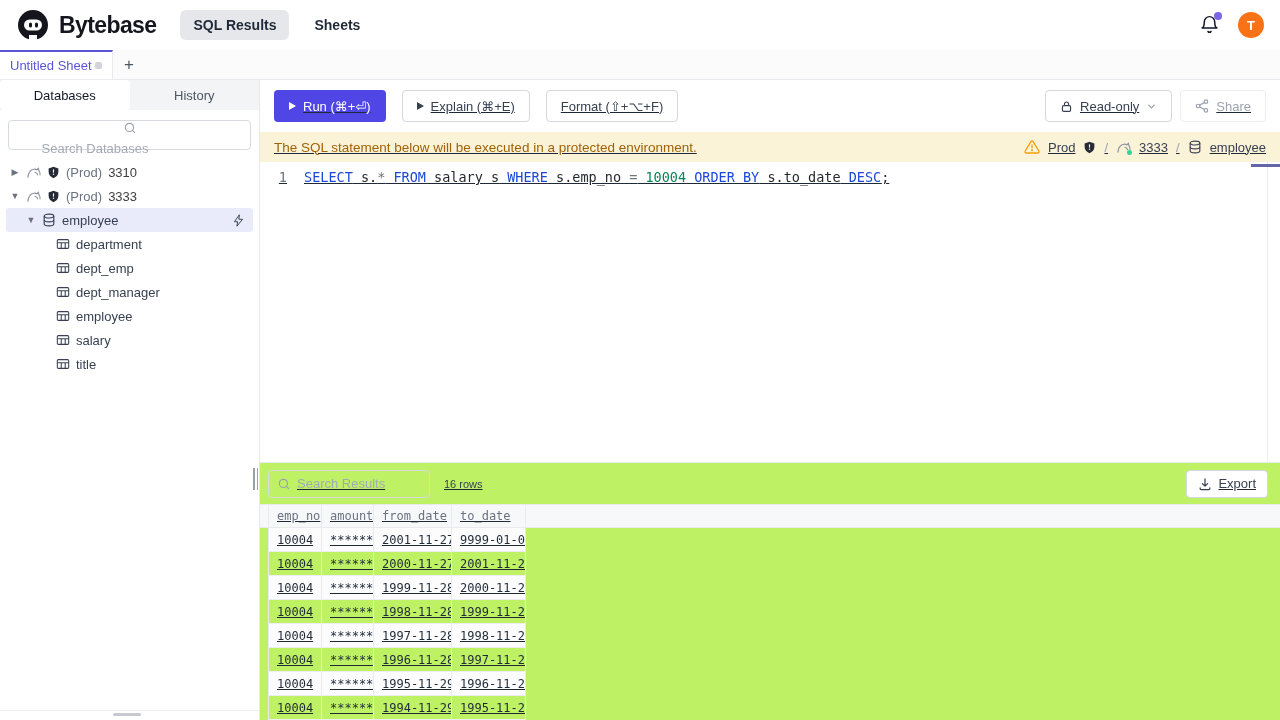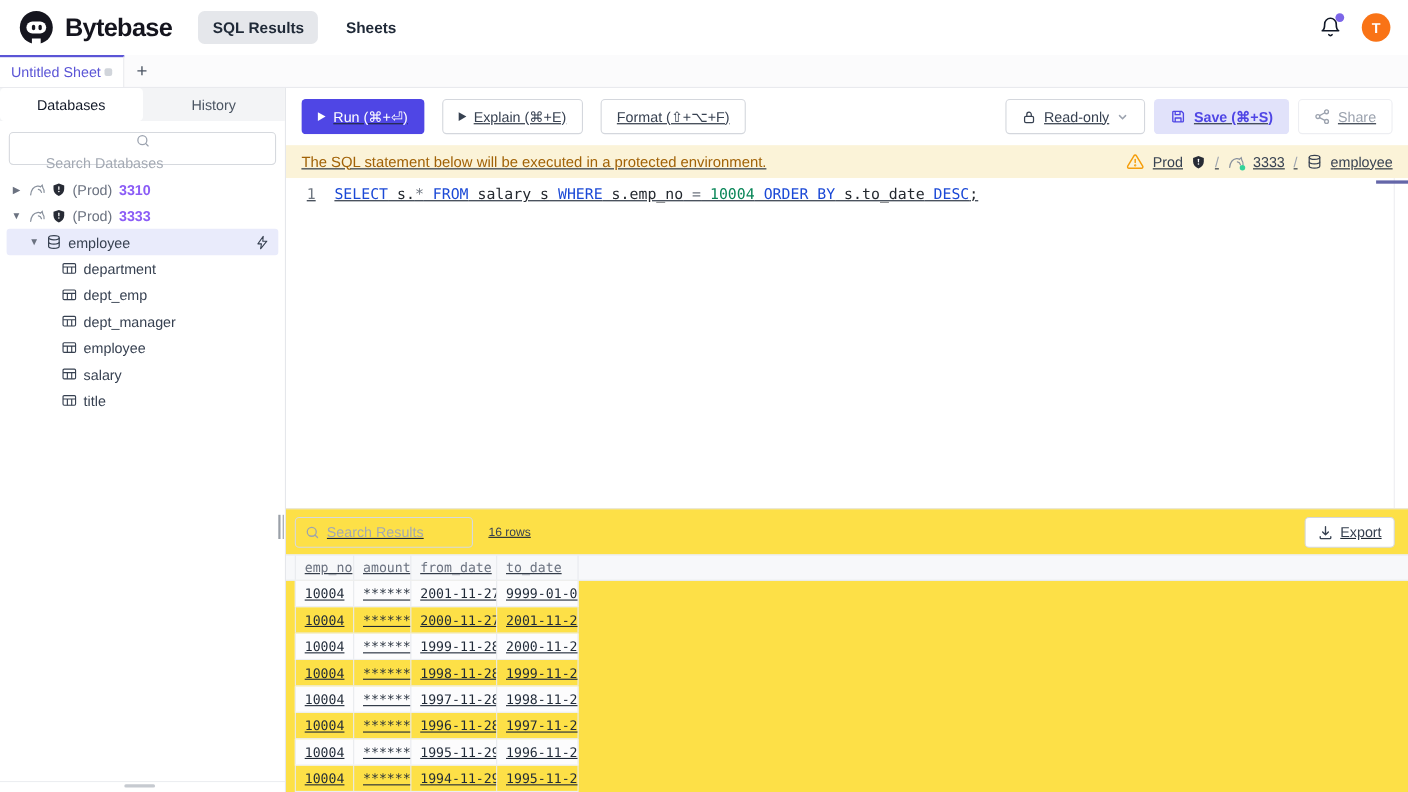--- a/index.html
+++ b/index.html
@@ -43,21 +43,21 @@
   .search-box input::placeholder { color:#a3a9b3; }
   .tree { font-size:13px; padding-top:2px; }
   .tree-row { height:24px; display:flex; align-items:center; gap:6px; margin:0 6px;
     border-radius:3px; color:#374151; cursor:pointer; }
   .tree-row.lvl-instance { padding-left:4px; }
   .tree-row.lvl-db { padding-left:20px; }
   .tree-row.lvl-table { padding-left:50px; }
   .tree-row.selected { background:#e9ebfb; }
   .caret { width:10px; display:flex; justify-content:center; color:#6b7280; font-size:9px; }
   .env-label { color:#6b7280; }
-  .inst-name { color:#8b5cf6; font-weight:700;text-align:right; }
+  .inst-name { color:#404040; font-weight:400;text-align:right; }
   .bolt { margin-left:auto; margin-right:8px; display:flex; }
   .v-grip { position:absolute; top:388px; right:1px; height:22px; display:flex; gap:2px; }
   .v-grip i { display:block; width:1.5px; height:22px; background:#9aa0a8; }
   .sidebar-hline { position:absolute; left:0; right:0; bottom:9px; border-top:1px solid #eceef1; }
   .sidebar-hthumb { position:absolute; left:113px; bottom:4px; width:28px; height:3px;
     background:#c6cad0; border-radius:2px; }
 
   
   .main { flex:1; display:flex; flex-direction:column; min-width:0;text-decoration:underline; }
   .main-toolbar { height:52px; display:flex; align-items:center; padding:0 14px 0 14px; gap:16px; background:#fff; }
@@ -89,21 +89,21 @@
   .line-num { width:44px; text-align:right; padding-right:17px; color:#6e7681; flex:none; }
   .tok-kw { color:#1b49d6; }
   .tok-num { color:#098658; }
   .tok-op { color:#6f7680; }
   .tok-txt { color:#24292f; }
   .editor-vline { position:absolute; top:0; right:12px; bottom:0; width:1px; background:#ededf0; }
   .overview-mark { position:absolute; top:2px; right:0; width:29px; height:3px; background:#6466a8; }
 
   
   .results { height:258px; border-top:1px solid #e8e9ec; position:relative;
-    display:flex; flex-direction:column; background:#fde047; overflow:hidden; }
+    display:flex; flex-direction:column; background:#bef264; overflow:hidden; }
   .h-grip { position:absolute; top:-5px; left:50%; margin-left:-13px; width:26px; display:flex;
     flex-direction:column; gap:2px; cursor:row-resize; }
   .h-grip i { display:block; height:1.5px; background:#b3b8bf; }
   .results-toolbar { height:44px; display:flex; align-items:center; padding:0 12px 0 8px; gap:14px; }
   .results-search { width:162px; height:28px; border:1px solid #d6d9de; border-radius:4px;
     display:flex; align-items:center; gap:6px; padding:0 8px; }
   .results-search input { border:none; outline:none; flex:1; min-width:0; font-size:13px;
     font-family:"Liberation Sans", sans-serif; background:transparent; color:#1f2937; }
   .results-search input::placeholder { color:#a3a9b3; }
   .row-count { font-size:11px; color:#374151; }
@@ -330,29 +330,20 @@
               <rect x="3" y="7" width="10" height="7" rx="1.5"></rect>
               <path d="M5.5 7V5a2.5 2.5 0 0 1 5 0v2"></path>
             </svg>
           </span>
           <span>Read-only</span>
           <span>
             <svg width="11" height="11" viewBox="0 0 16 16" fill="none" stroke="#9ca3af" stroke-width="2" stroke-linecap="round">
               <path d="m4 6 4 4 4-4"></path>
             </svg>
           </span>
-        </button>
-        <button class="btn btn-save">
-          <span>
-            <svg width="14" height="14" viewBox="0 0 16 16" fill="none" stroke="#4f46e5" stroke-width="1.4" stroke-linejoin="round">
-              <path d="M2.5 3.5A1 1 0 0 1 3.5 2.5h8l2 2v8a1 1 0 0 1-1 1h-9a1 1 0 0 1-1-1z"></path>
-              <path d="M5 2.5v3.5h5V2.5M5 13.5V9.5h6v4"></path>
-            </svg>
-          </span>
-          <span>Save (⌘+S)</span>
         </button>
         <button class="btn btn-share">
           <span>
             <svg width="14" height="14" viewBox="0 0 16 16" fill="none" stroke="#9ca3af" stroke-width="1.4">
               <circle cx="12.5" cy="3" r="2"></circle>
                 <circle cx="3.5" cy="8" r="2"></circle>
                 <circle cx="12.5" cy="13" r="2"></circle>
               <path d="m5.3 7 5.4-3M5.3 9l5.4 3"></path>
             </svg>
           </span>

